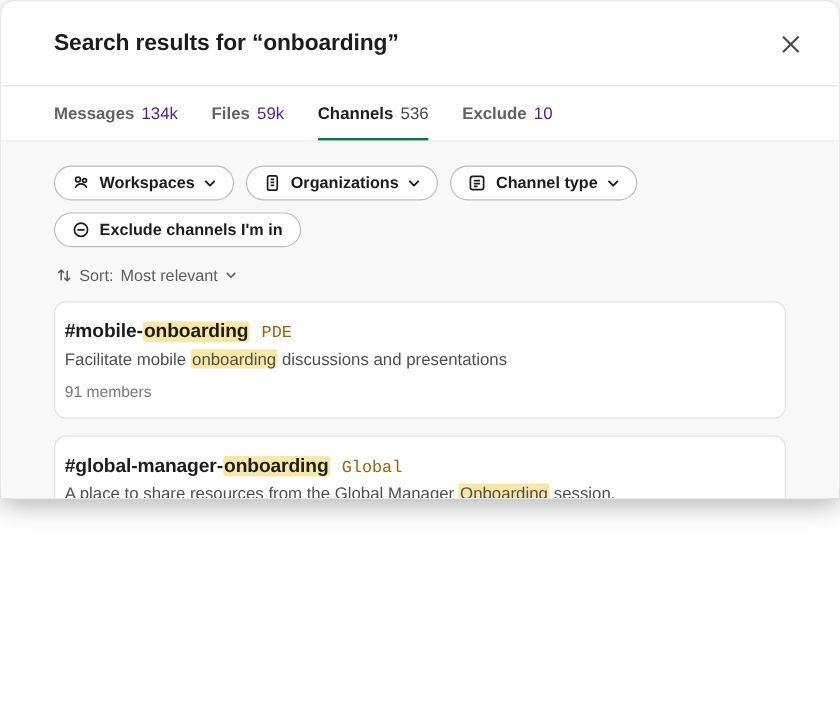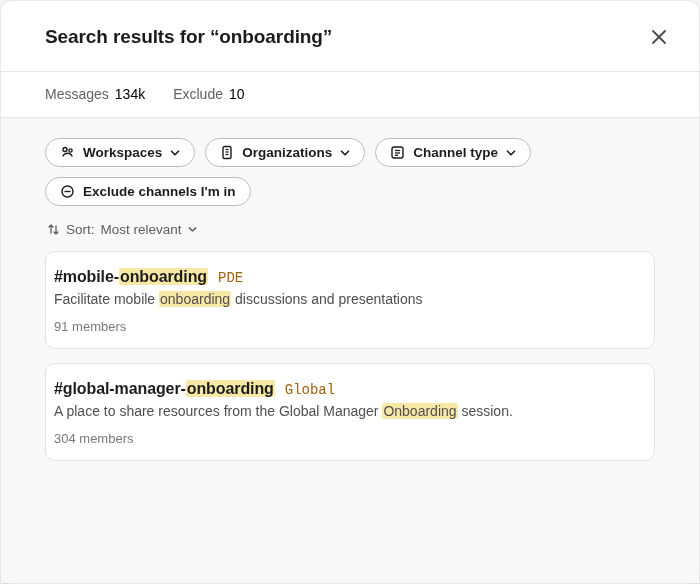--- a/index.html
+++ b/index.html
@@ -5,21 +5,21 @@
   * { box-sizing: border-box; margin: 0; padding: 0; }
   body {
     font-family: -apple-system, BlinkMacSystemFont, "Segoe UI", Helvetica, Arial, sans-serif;
     background: #fff;
     width: 700px;
     height: 584px;
     overflow: hidden;
   }
   .panel {
     width: 700px;
-    height: 584px;
+    height: 416px;
     border-radius: 12px;
     box-shadow: 0 6px 20px rgba(0,0,0,0.28);
     background: #fff;
     display: flex;
     flex-direction: column;
     border: 1px solid #e8e8e8;
   }
   .header {
     display: flex;
     align-items: center;
@@ -47,22 +47,22 @@
   }
   .tab {
     display: flex;
     align-items: center;
     gap: 6px;
     padding: 14px 0 13px 0;
     cursor: pointer;
     border-bottom: 2px solid transparent;
     font-size: 14px;
   }
-  .tab .tab-label { font-weight: 400; color: #626262; }
-  .tab .tab-count { color: #000000; font-weight: 400; }
+  .tab .tab-label { font-weight: 700; color: #626262; }
+  .tab .tab-count { color: #4c1d95; font-weight: 400; }
   .tab.active .tab-label { color: #1d1c1d; }
   .tab.active .tab-count { color: #4a4a4a; }
   .tab.active { border-bottom-color: #097a4b; }
   .body {
     flex: 1;
     background: #f8f8f8;
     padding: 20px 44px 0 44px;
     overflow: hidden;
   }
   .filters {
@@ -150,20 +150,28 @@
         </svg>
     </div>
   </div>
 
   <div class="divider"></div>
 
   <div class="tabs">
     <div class="tab">
       <span class="tab-label">Messages</span>
       <span class="tab-count">134k</span>
+    </div>
+    <div class="tab">
+      <span class="tab-label">Files</span>
+      <span class="tab-count">59k</span>
+    </div>
+    <div class="tab active">
+      <span class="tab-label">Channels</span>
+      <span class="tab-count">536</span>
     </div>
     <div class="tab">
       <span class="tab-label">Exclude</span>
       <span class="tab-count">10</span>
     </div>
   </div>
 
   <div class="body">
 
     <div class="filters">

